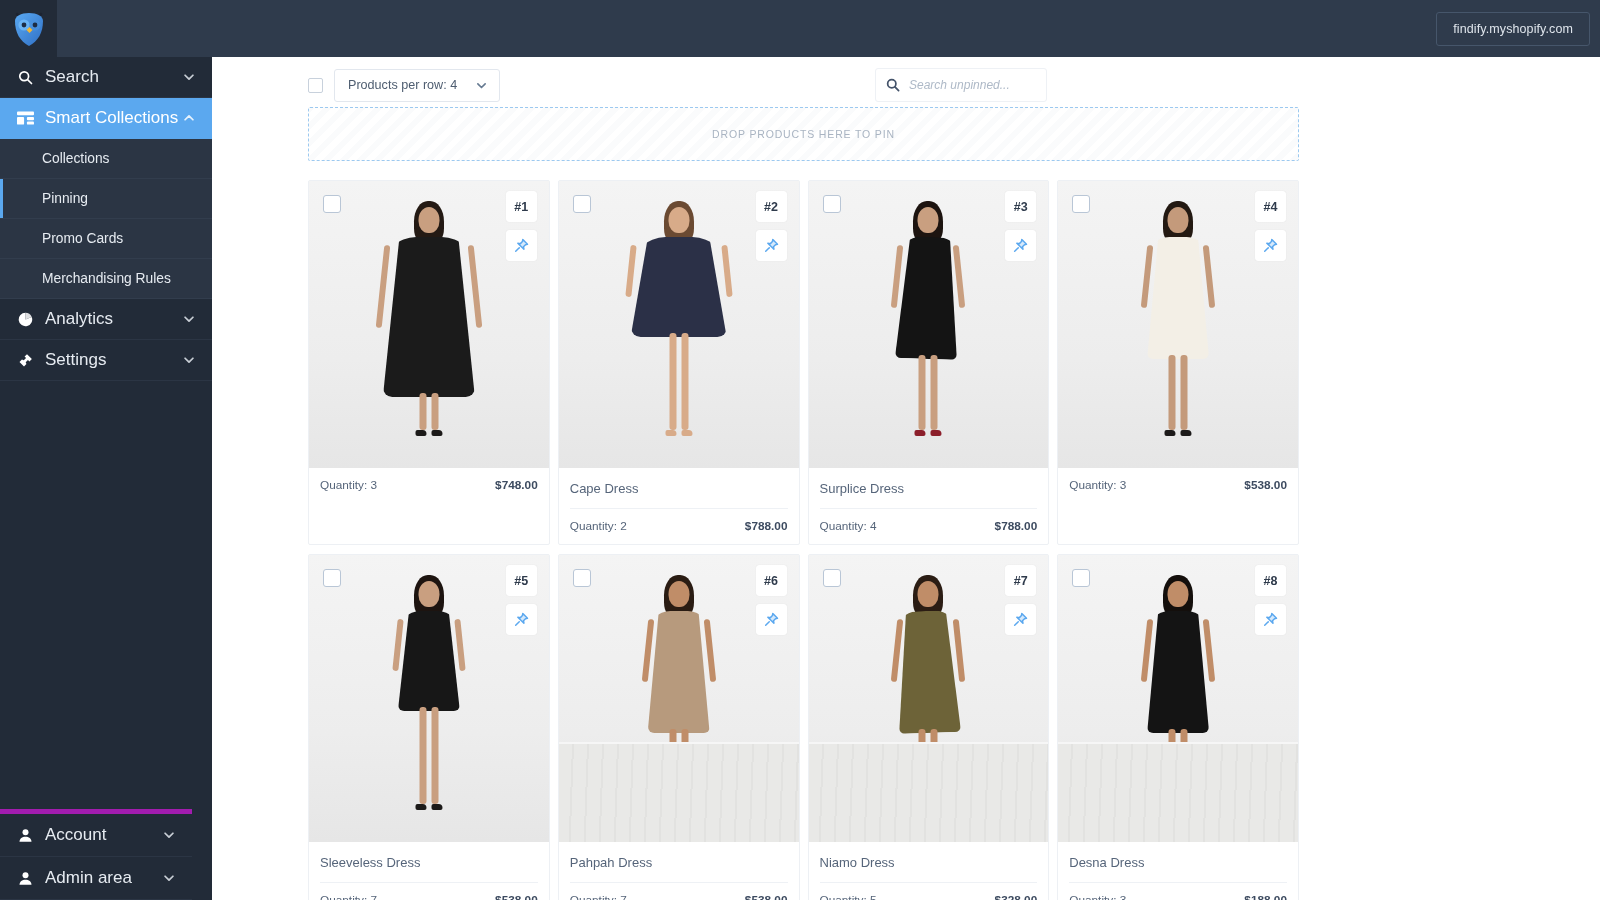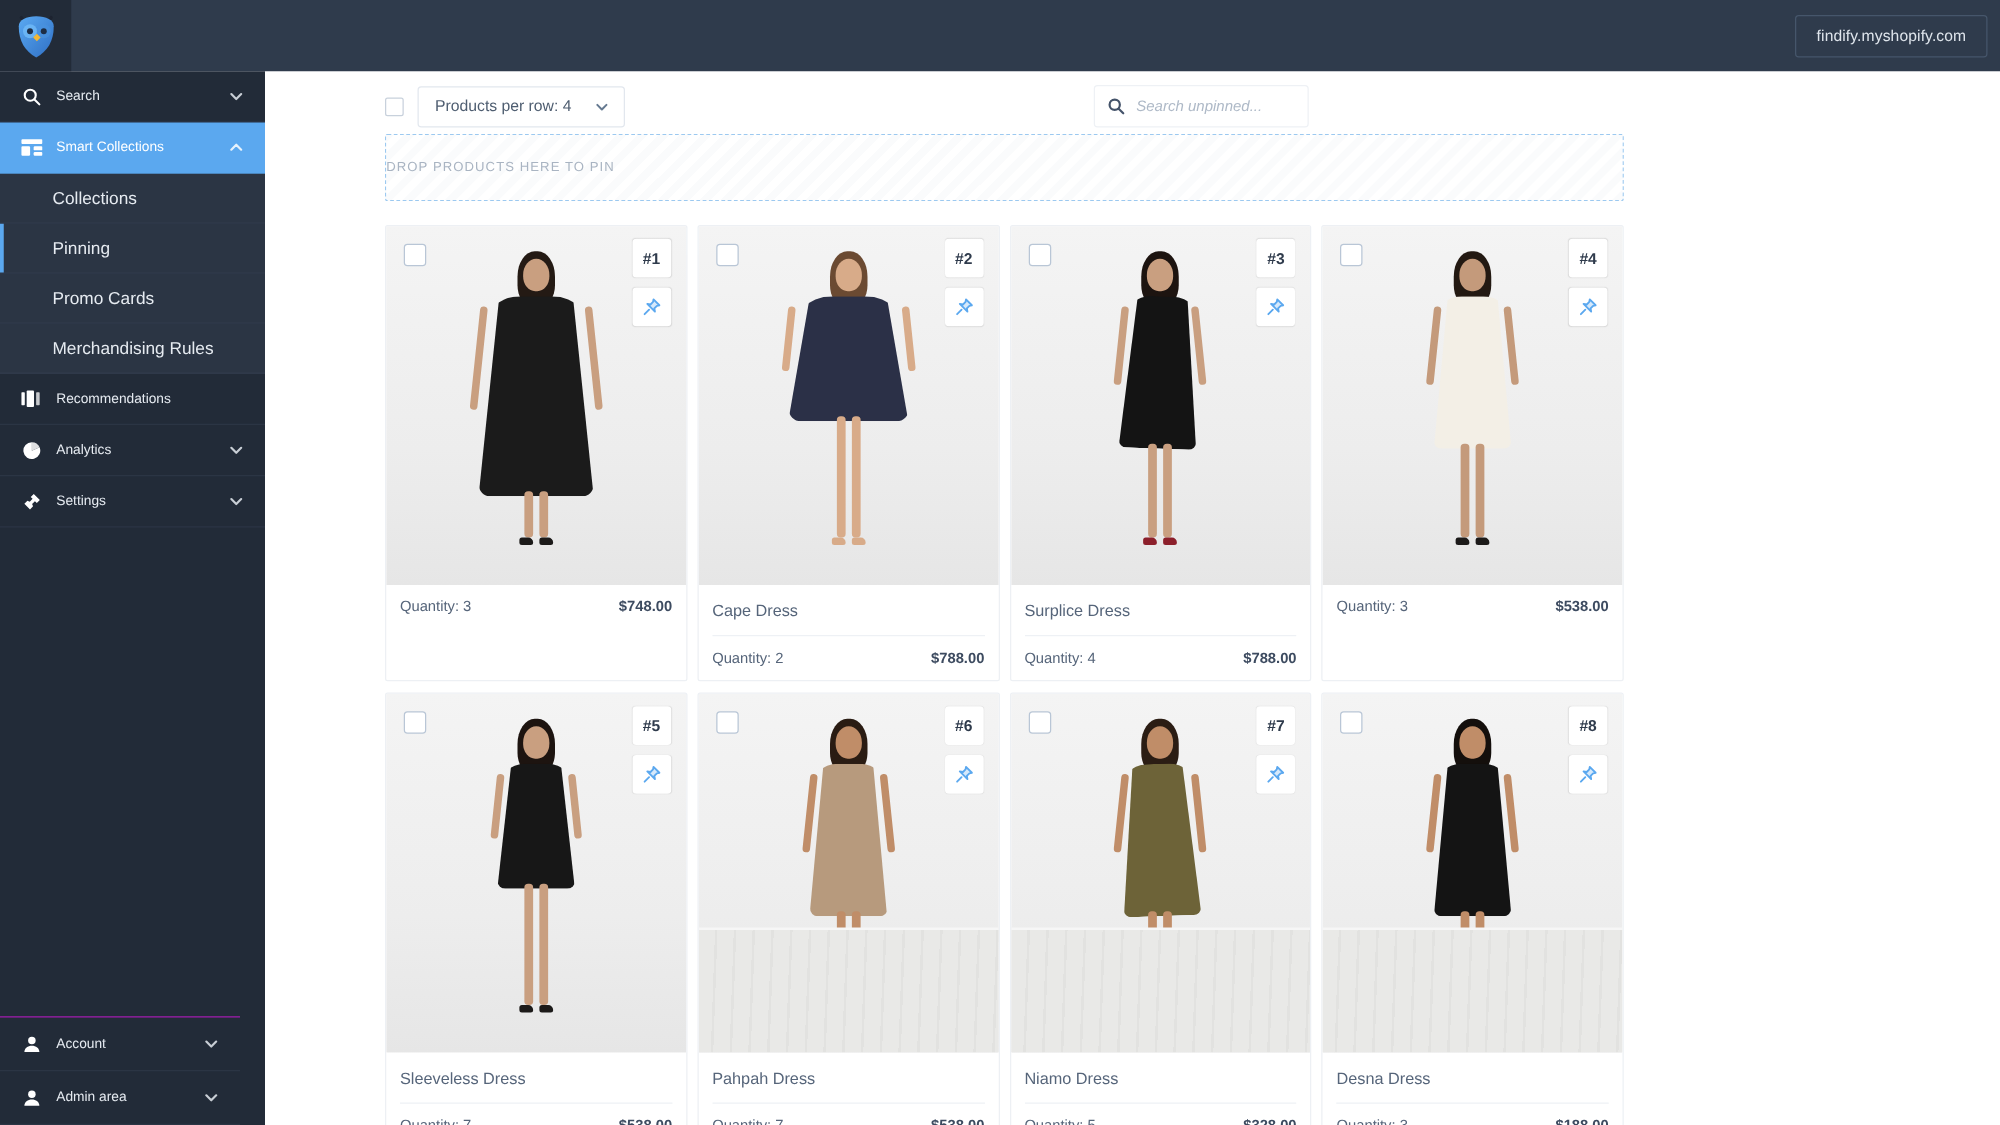--- a/index.html
+++ b/index.html
@@ -39,21 +39,21 @@
     position: absolute; left: 0; top: 57px; width: 212px; height: 843px;
     background: #222b38;
     z-index: 20;
   }
   .nav-item {
     position: relative;
     height: 41px;
     display: flex; align-items: center;
     padding: 0 16px 0 14px;
     color: #e6ebf1;
-    font-size: 11px;
+    font-size: 17px;
     border-bottom: 1px solid #2b3544;
     cursor: pointer;
     user-select: none;
   }
   .nav-item .ico {
     width: 22px; height: 18px; margin-right: 9px;
     display: flex; align-items: center; justify-content: center;
     flex: 0 0 22px;
     color: #ffffff;
   }
@@ -66,21 +66,21 @@
     height: 40px;
     font-size: 13.8px;
     border-bottom: 1px solid #323d4d;
   }
   .nav-item.sub.current::before {
     content: ""; position: absolute; left: 0; top: 0; bottom: 0; width: 3px;
     background: #5ba8ef;
   }
   .sidebar-bottom {
     position: absolute; bottom: 0; left: 0; width: 192px;
-    border-top: 1px solid #a21caf;
+    border-top: 5px solid #a21caf;
   }
   .sidebar-bottom .nav-item { height: 43px; border-bottom: 1px solid #2b3544; }
 
   
   .main {
     position: absolute; left: 212px; top: 57px;
     width: 1101px; height: 843px;
     background: #ffffff;
     overflow: hidden;
   }
@@ -121,21 +121,21 @@
     background: transparent;
   }
   .search-input::placeholder { color: #aeb9c7; font-style: italic; }
 
   
   .dropzone {
     margin: 2px 14px 0 96px;
     height: 54px;
     border: 1px dashed #9cc9f0;
     border-radius: 2px;
-    display: flex; align-items: center; 
+    display: flex; align-items: center; justify-content: center;
     background-color: #fdfdfe;
     background-image: repeating-linear-gradient(
       -45deg, #fafbfc 0 6px, #ffffff 6px 12px);
   }
   .dropzone .dz-label {
     font-size: 10.5px; letter-spacing: .85px;
     color: #a9b4c2; text-transform: uppercase;
   }
 
   
@@ -271,30 +271,20 @@
   <div class="nav-item sub current">
     <span class="lbl">Pinning</span>
   </div>
   <div class="nav-item sub">
     <span class="lbl">Promo Cards</span>
   </div>
   <div class="nav-item sub">
     <span class="lbl">Merchandising Rules</span>
   </div>
 
-  <div class="nav-item">
-    <span class="ico">
-      <svg viewBox="0 0 18 14" width="17" height="14" fill="currentColor">
-        <rect x="0" y="1.5" width="3" height="11" rx=".6"></rect>
-        <rect x="4.6" y="0" width="6.2" height="14" rx=".8"></rect>
-        <rect x="12.6" y="1.5" width="3" height="11" rx=".6" opacity=".75"></rect>
-      </svg>
-    </span>
-    <span class="lbl">Recommendations</span>
-  </div>
 
   <div class="nav-item">
     <span class="ico">
       <svg viewBox="0 0 16 16" width="15" height="15" fill="currentColor">
         <path d="M8 8 V0.8 A7.2 7.2 0 0 1 14.6 5.2 Z" opacity=".85"></path>
         <path d="M8 8 L14.6 5.2 A7.2 7.2 0 1 1 8 0.8 Z"></path>
       </svg>
     </span>
     <span class="lbl">Analytics</span>
     <svg class="chev" viewBox="0 0 16 16" fill="none" stroke="currentColor" stroke-width="2">

